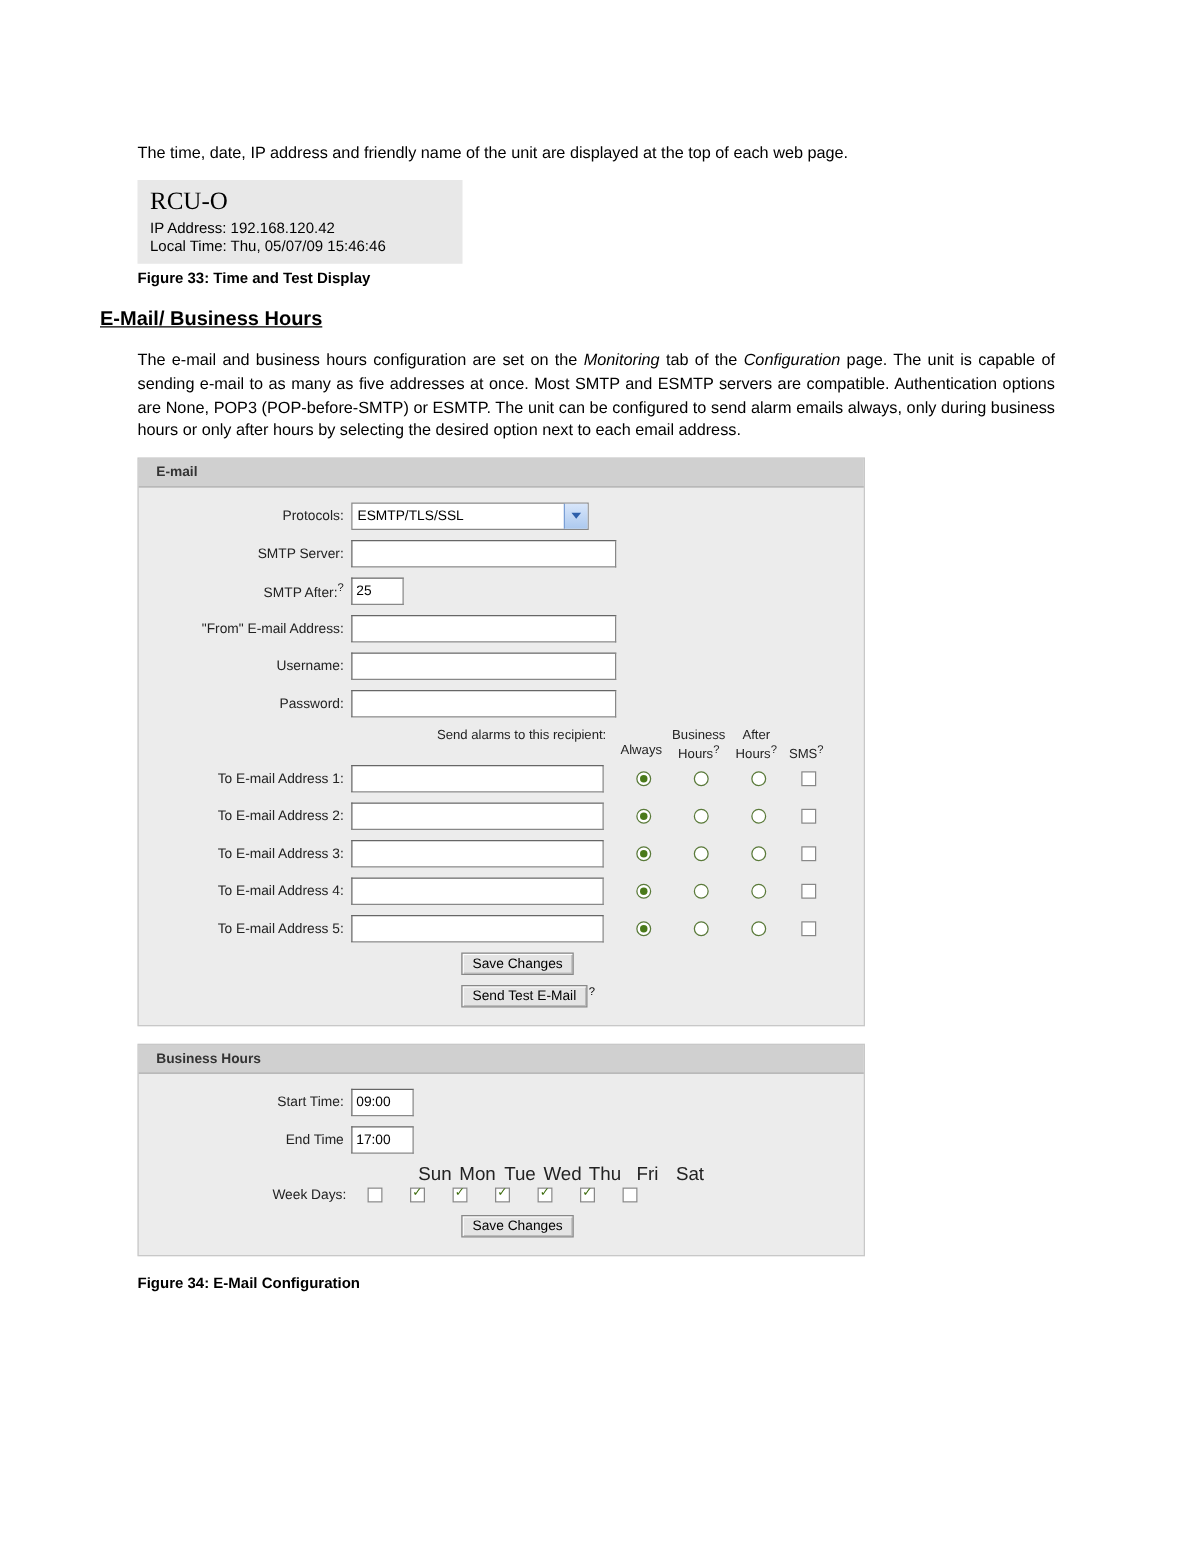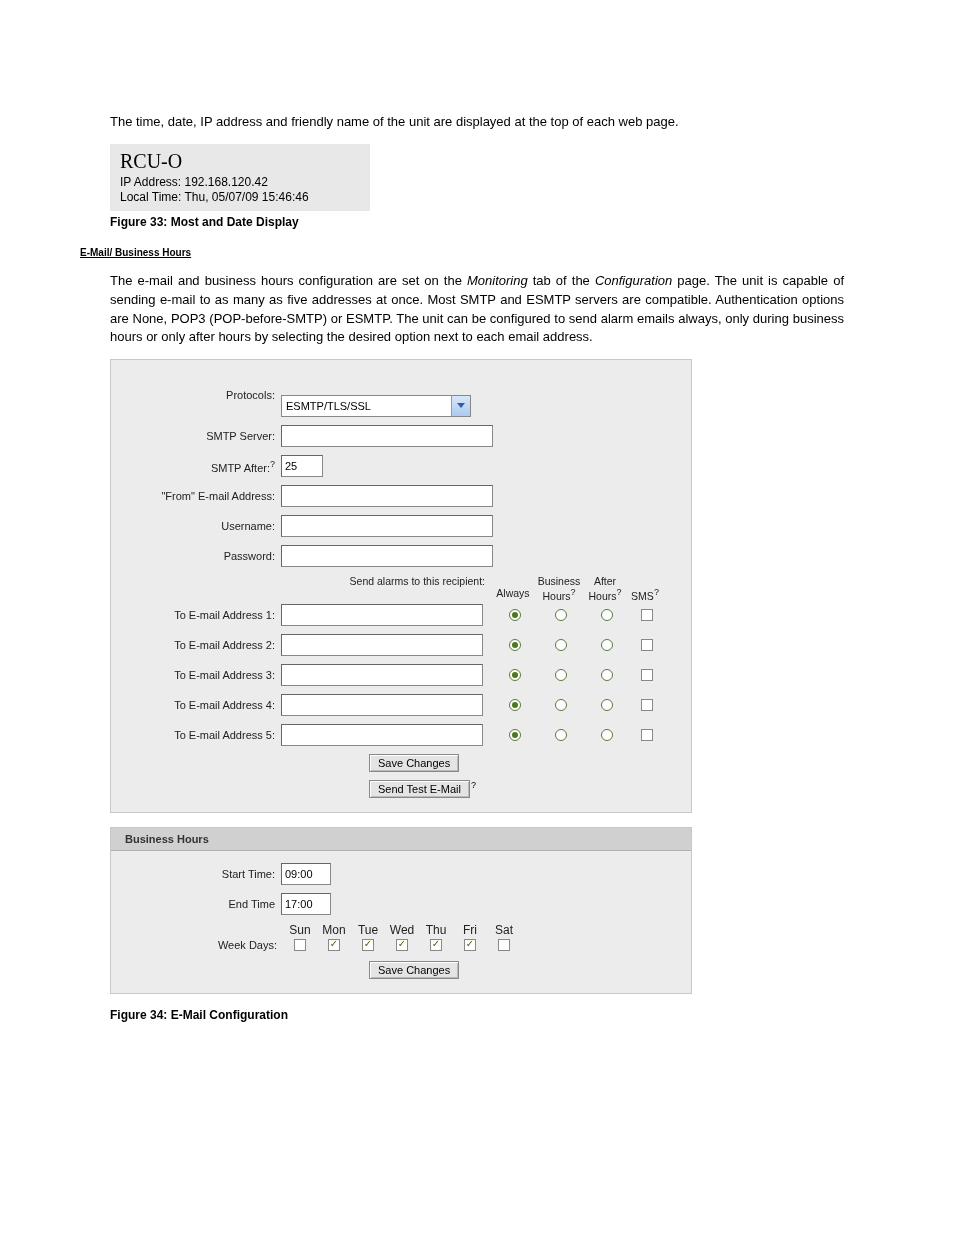--- a/index.html
+++ b/index.html
@@ -40,21 +40,21 @@
     margin: 1px 0;
   }
   .figure-caption {
     font-weight: bold;
     font-size: 12px;
     margin: 4px 0 18px 0;
   }
   .section-heading {
     font-weight: bold;
     text-decoration: underline;
-    font-size: 10px;
+    font-size: 16px;
     margin: 6px 0 14px 0;
     margin-left: -30px;
   }
   .panel {
     width: 580px;
     background: #ececec;
     border: 1px solid #c8c8c8;
     margin-bottom: 14px;
     font-family: Verdana, Geneva, sans-serif;
     font-size: 11px;
@@ -90,21 +90,20 @@
     padding: 1px 3px;
     background: #fff;
     box-sizing: content-box;
   }
   .w210 { width: 204px; }
   .w34 { width: 34px; }
   .w194 { width: 194px; }
   .dropdown-wrap {
     position: relative;
     display: inline-block;
-    margin-top: 23px;
   }
   .dropdown {
     width: 184px;
     height: 20px;
     border: 1px solid #888;
     background: #fff;
     font-size: 11px;
     padding-left: 4px;
     display: flex;
     align-items: center;
@@ -183,24 +182,25 @@
   .btn {
     border: 1px solid #888;
     background: #e4e4e4;
     font-size: 11px;
     padding: 2px 8px;
     cursor: pointer;
     box-shadow: 1px 1px 0 #fff inset, -1px -1px 0 #bbb inset;
   }
   .weekday-header {
     display: flex;
-    font-size: 12px;
+    font-size: 15px;
     color: #222;
     margin-top: 8px;
     margin-bottom: 2px;
+    gap: 48px;
   }
   .weekday-header .spacer { width: 156px; }
   .weekday-header .day { width: 34px; text-align: center; }
   .weekday-row {
     display: flex;
     align-items: center;
     margin-bottom: 10px;
   }
   .weekday-row .form-label { width: 150px; }
   .weekday-row .day-cell { width: 34px; display: flex; justify-content: center; }
@@ -211,29 +211,30 @@
 
 <div class="page">
 
   <p class="body-text">The time, date, IP address and friendly name of the unit are displayed at the top of each web page.</p>
 
   <div class="fig33-box">
     <div class="rcu-title">RCU-O</div>
     <div class="fig33-line">IP Address: 192.168.120.42</div>
     <div class="fig33-line">Local Time: Thu, 05/07/09 15:46:46</div>
   </div>
-  <div class="figure-caption">Figure 33: Most and Date Display</div>
+  <div class="figure-caption">Figure 33: Time and Test Display</div>
 
   <div class="section-heading">E-Mail/ Business Hours</div>
 
   <p class="body-text">
     <span>The e-mail and business hours configuration are set on the </span><span class="italic">Monitoring</span><span> tab of the </span><span class="italic">Configuration</span><span> page.  The unit is capable of sending e-mail to as many as five addresses at once.  Most SMTP and ESMTP servers are compatible.  Authentication options are None, POP3 (POP-before-SMTP) or ESMTP. The unit can be configured to send alarm emails always, only during business hours or only after hours by selecting the desired option next to each email address.</span>
   </p>
 
   <div class="panel">
+    <div class="panel-header">E-mail</div>
     <div class="panel-body">
 
       <div class="form-row">
         <div class="form-label">Protocols:</div>
         <div class="dropdown-wrap">
           <div class="dropdown">
             <span>ESMTP/TLS/SSL</span>
             <span class="dropdown-arrow">
               <svg width="8" height="6" viewBox="0 0 8 6">
                   <path d="M0 0 L8 0 L4 5 Z" fill="#2d5faa"></path>

